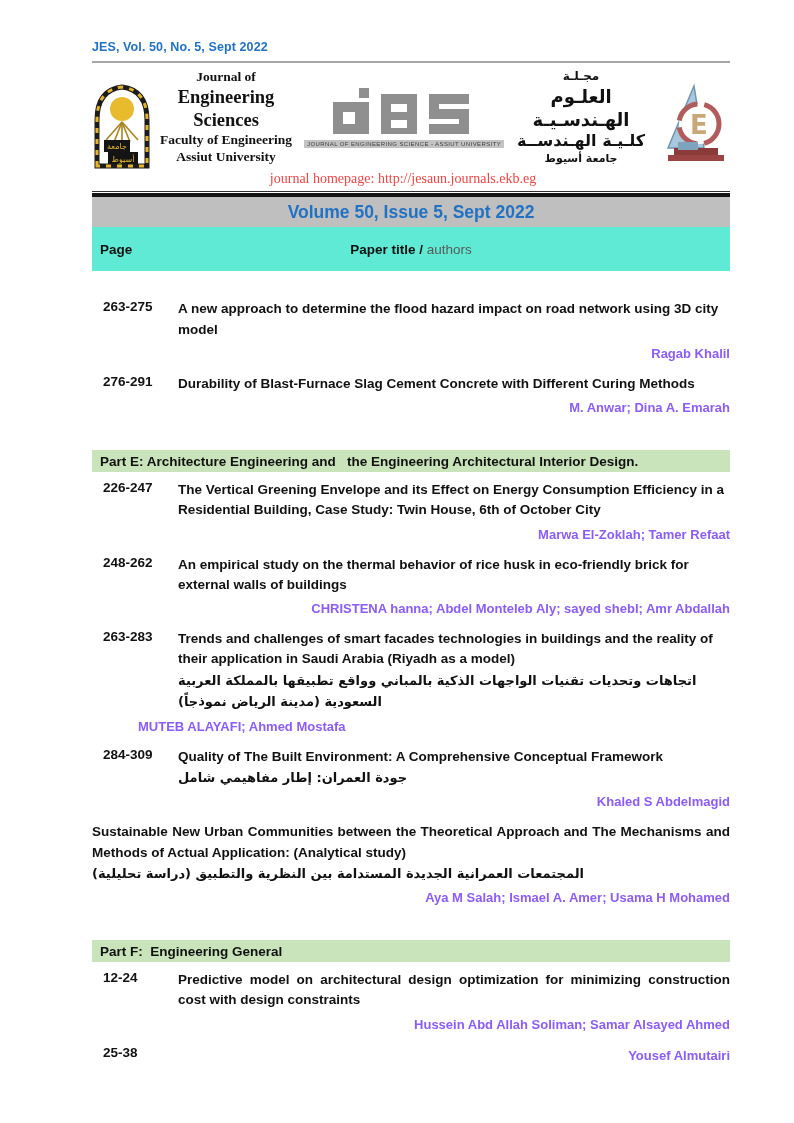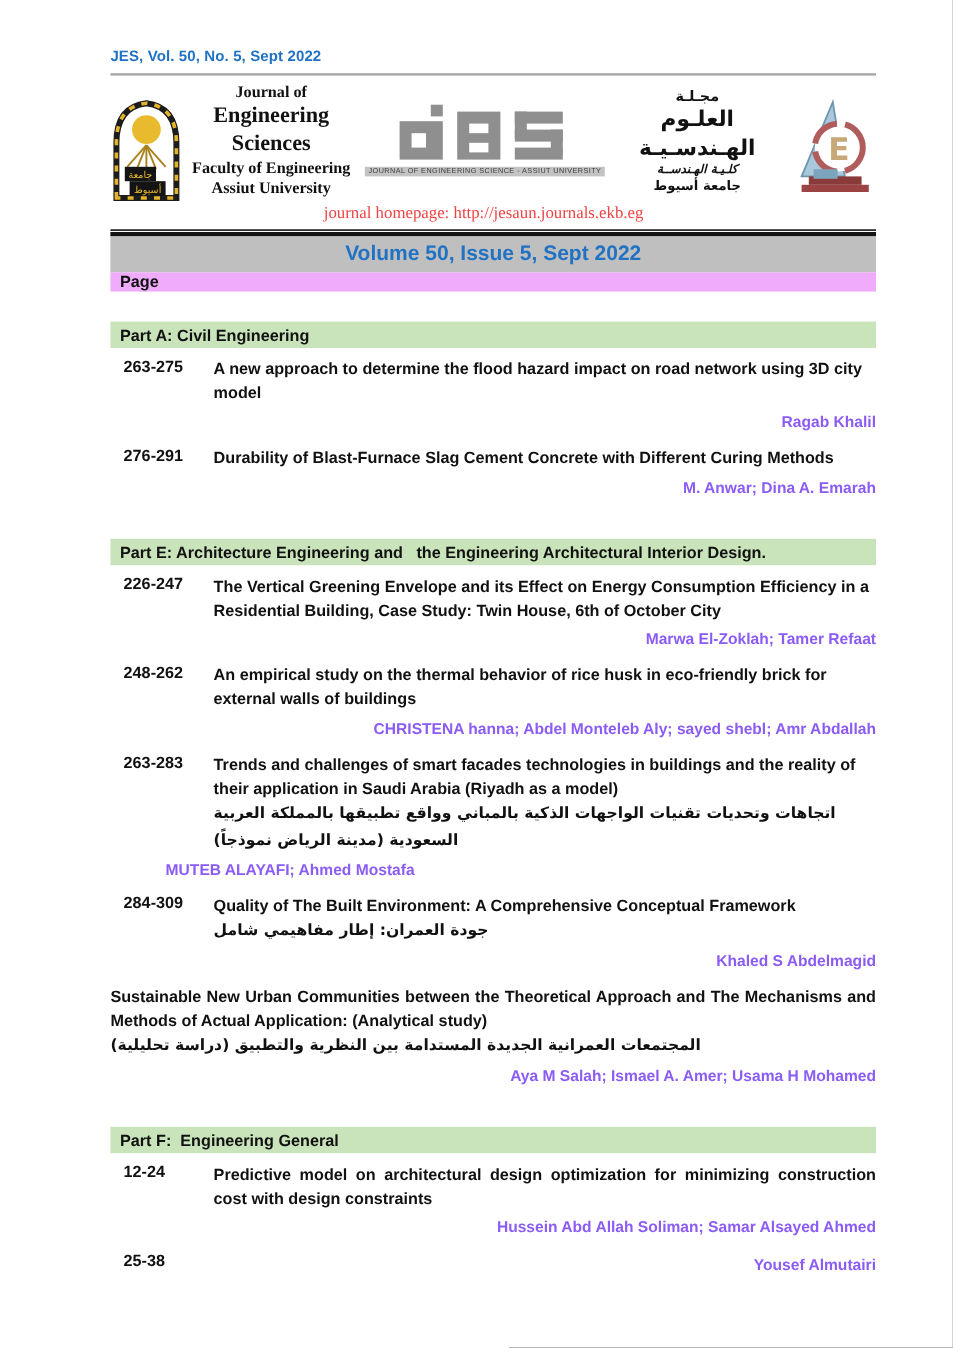--- a/index.html
+++ b/index.html
@@ -28,32 +28,32 @@
   .mast-title .l2 { font-size: 18.5px; }
   .mast-title .l3 { font-size: 13.5px; }
   .mast-title .l4 { font-size: 13.5px; }
   .jes-logo { display: flex; flex-direction: column; align-items: center; padding: 0 4px; }
   .jes-caption { background:#c3c3c3; color:#3c3c3c; font-size: 6px; letter-spacing: .4px;
     padding: 1px 3px; white-space: nowrap; }
   .mast-arabic { font-family: "DejaVu Sans", sans-serif; font-weight: bold;
     text-align: center; direction: rtl; line-height: 1.3; padding: 0 6px; }
   .mast-arabic .a1 { font-size: 12px; }
   .mast-arabic .a2 { font-size: 18px; }
-  .mast-arabic .a3 { font-size: 10px; font-style: italic; }
+  .mast-arabic .a3 { font-size: 16px; }
   .mast-arabic .a4 { font-size: 11px; }
   .homepage-line { font-family: "Liberation Serif", serif; font-size: 14px;
     text-align: center; padding-top: 5px; color:#ef4444; }
   .thick-rule { height: 6px;
     background: linear-gradient(#2e2e2e 0 1.5px, #ffffff 1.5px 2.5px, #141414 2.5px 6px); }
 
   
   .banner { margin-top: 0; height: 30px; background: #bfbfbf;
     display:flex; align-items:center; justify-content:center;
     color:#2272c3; font-weight: bold; font-size: 17.5px; }
-  .thead { height: 16px; background: #f0abfc; position: relative;
+  .thead { height: 44px; background: #5eead4; position: relative;
     display: flex; align-items: center; }
   .thead .page-col { font-weight: bold; font-size: 13.5px; padding-left: 8px; }
   .thead .center-col { position: absolute; left: 0; right: 0; text-align: center;
     font-size: 13.5px; }
   .thead .center-col b { font-weight: bold; color:#111; }
   .thead .center-col span.authors-word { color:#595959; font-weight: normal; }
 
   
   .toc-section { margin-top: 25px; }
   .part-bar { background:#c9e3ba; font-weight:bold; font-size:13.5px;
@@ -155,25 +155,25 @@
     </div>
 
     <div class="thick-rule"></div>
 
     <div class="banner">
       <span>Volume 50, Issue 5, Sept 2022</span>
     </div>
 
     <div class="thead">
       <span class="page-col">Page</span>
+      <span class="center-col"><b>Paper title / </b><span class="authors-word">authors</span></span>
     </div>
 
     <div>
         <div class="toc-section">
-          <div class="part-bar">Part A: Civil Engineering</div>
           <div class="paper-row">
             <div class="pages">263-275</div>
             <div class="paper-main">
               <div class="paper-title">A new approach to determine the flood hazard impact on road network using 3D city model</div>
               <div class="paper-authors">Ragab Khalil</div>
             </div>
           </div>
           <div class="paper-row">
             <div class="pages">276-291</div>
             <div class="paper-main">

